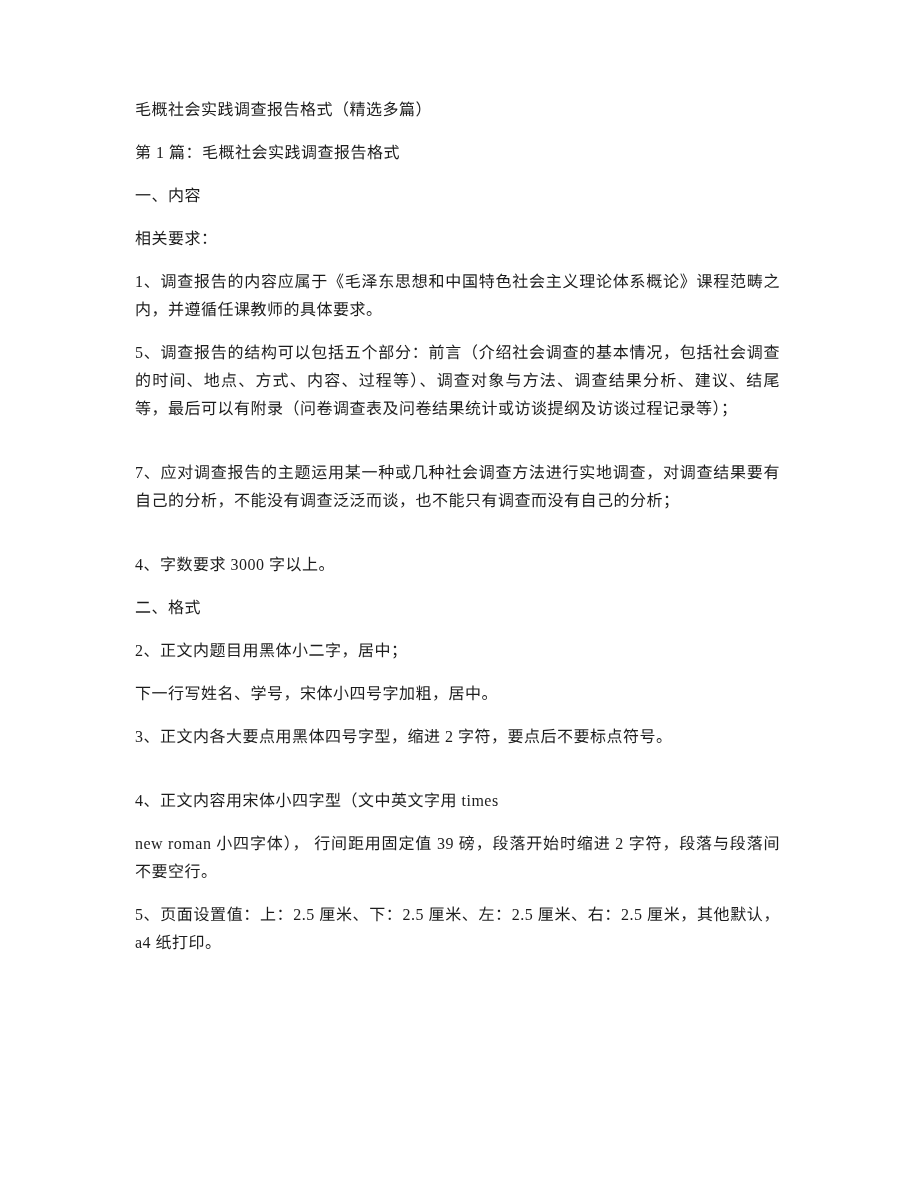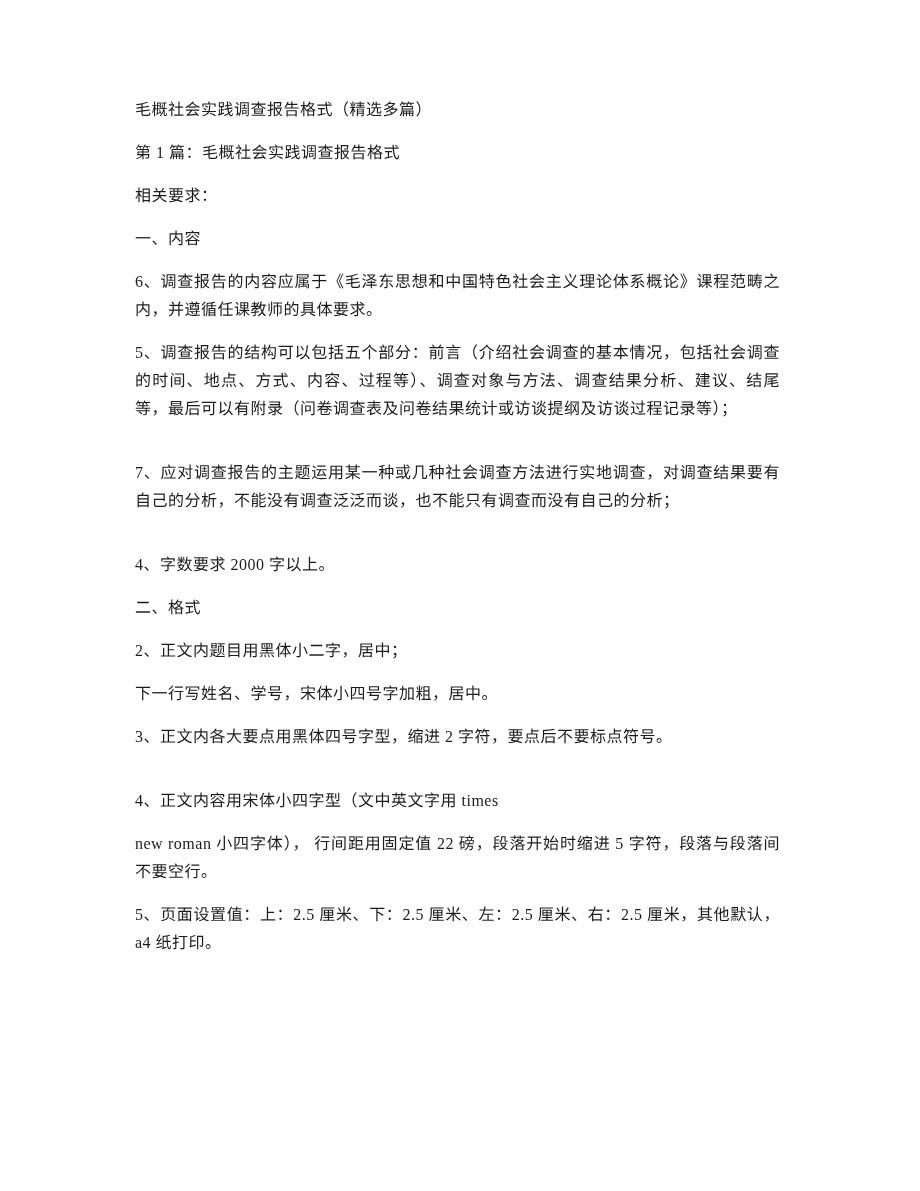--- a/index.html
+++ b/index.html
@@ -35,27 +35,27 @@
     margin-top: 36px;
   }
 </style>
 </head>
 <body>
 
 <div class="page">
   <div class="content">
     <p>毛概社会实践调查报告格式（精选多篇）</p>
     <p>第 1 篇：毛概社会实践调查报告格式</p>
+    <p>一、内容</p>
     <p>相关要求：</p>
-    <p>一、内容</p>
-    <p>6、调查报告的内容应属于《毛泽东思想和中国特色社会主义理论体系概论》课程范畴之内，并遵循任课教师的具体要求。</p>
+    <p>1、调查报告的内容应属于《毛泽东思想和中国特色社会主义理论体系概论》课程范畴之内，并遵循任课教师的具体要求。</p>
     <p>5、调查报告的结构可以包括五个部分：前言（介绍社会调查的基本情况，包括社会调查的时间、地点、方式、内容、过程等）、调查对象与方法、调查结果分析、建议、结尾等，最后可以有附录（问卷调查表及问卷结果统计或访谈提纲及访谈过程记录等）；</p>
     <p class="gap">7、应对调查报告的主题运用某一种或几种社会调查方法进行实地调查，对调查结果要有自己的分析，不能没有调查泛泛而谈，也不能只有调查而没有自己的分析；</p>
-    <p class="gap">4、字数要求 2000 字以上。</p>
+    <p class="gap">4、字数要求 3000 字以上。</p>
     <p>二、格式</p>
     <p>2、正文内题目用黑体小二字，居中；</p>
     <p>下一行写姓名、学号，宋体小四号字加粗，居中。</p>
     <p>3、正文内各大要点用黑体四号字型，缩进 2 字符，要点后不要标点符号。</p>
     <p class="gap">4、正文内容用宋体小四字型（文中英文字用 times</p>
-    <p>new roman 小四字体）， 行间距用固定值 22 磅，段落开始时缩进 5 字符，段落与段落间不要空行。</p>
+    <p>new roman 小四字体）， 行间距用固定值 39 磅，段落开始时缩进 2 字符，段落与段落间不要空行。</p>
     <p>5、页面设置值：上：2.5 厘米、下：2.5 厘米、左：2.5 厘米、右：2.5 厘米，其他默认，a4 纸打印。</p>
   </div>
 </div>
 
 </body></html>

